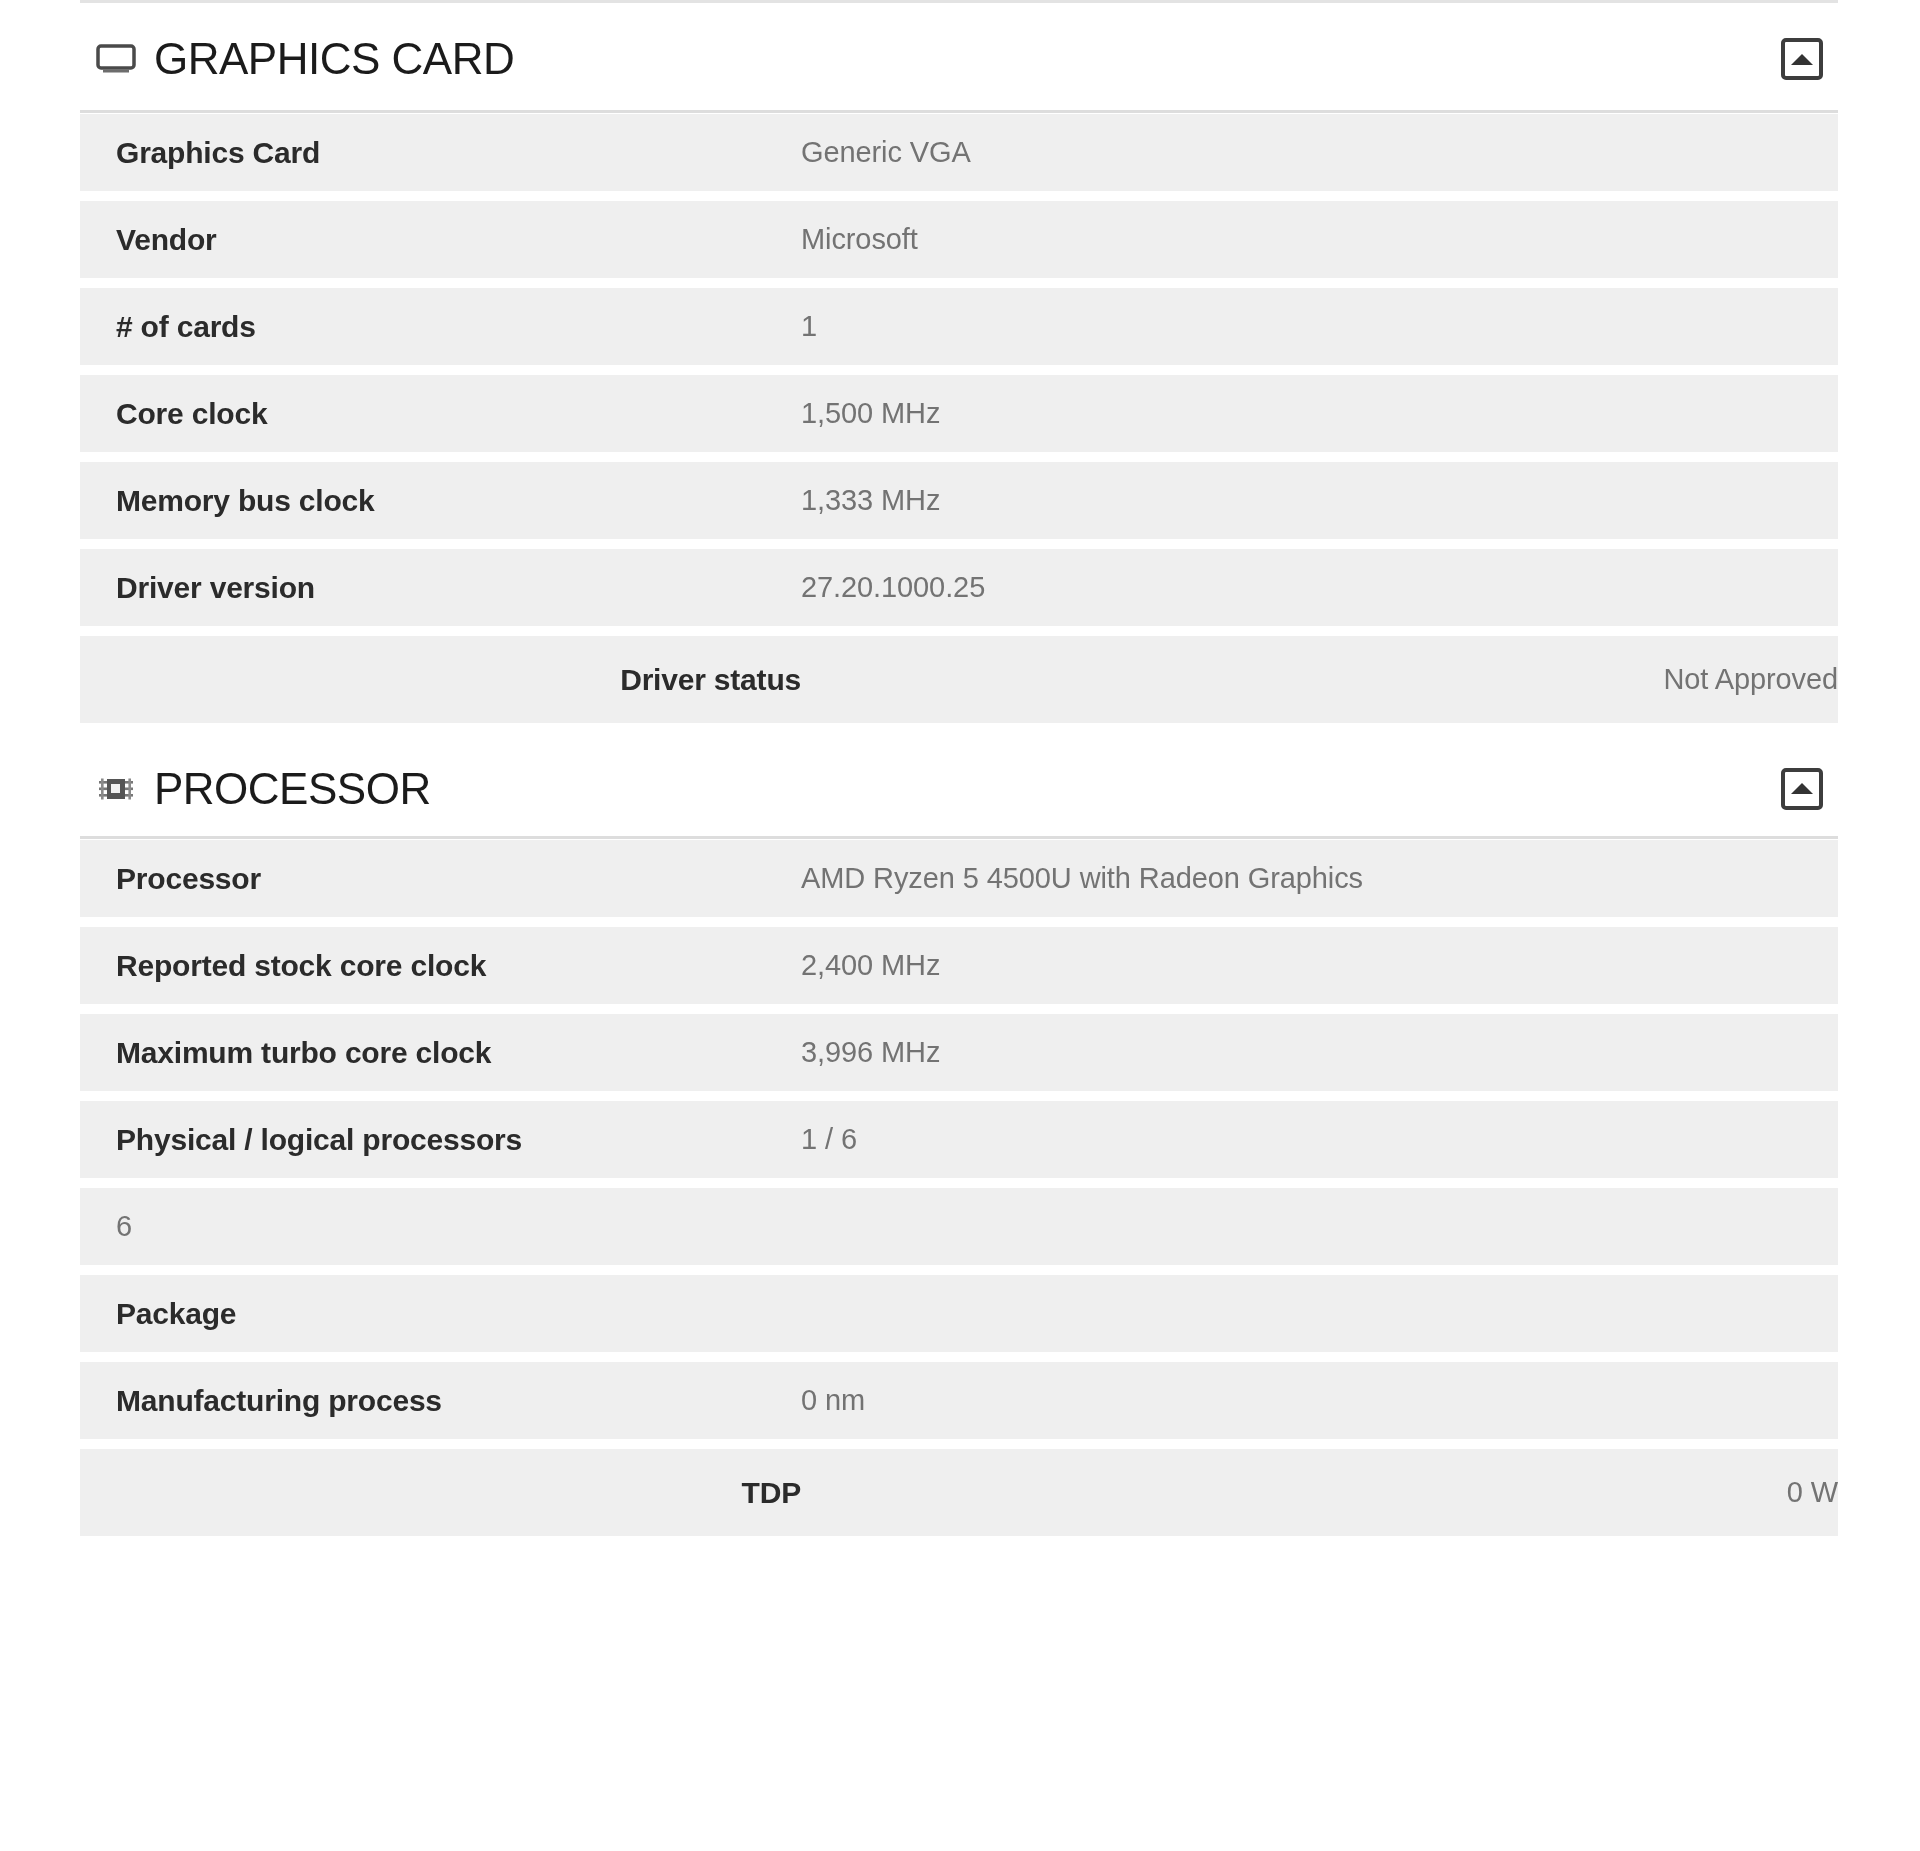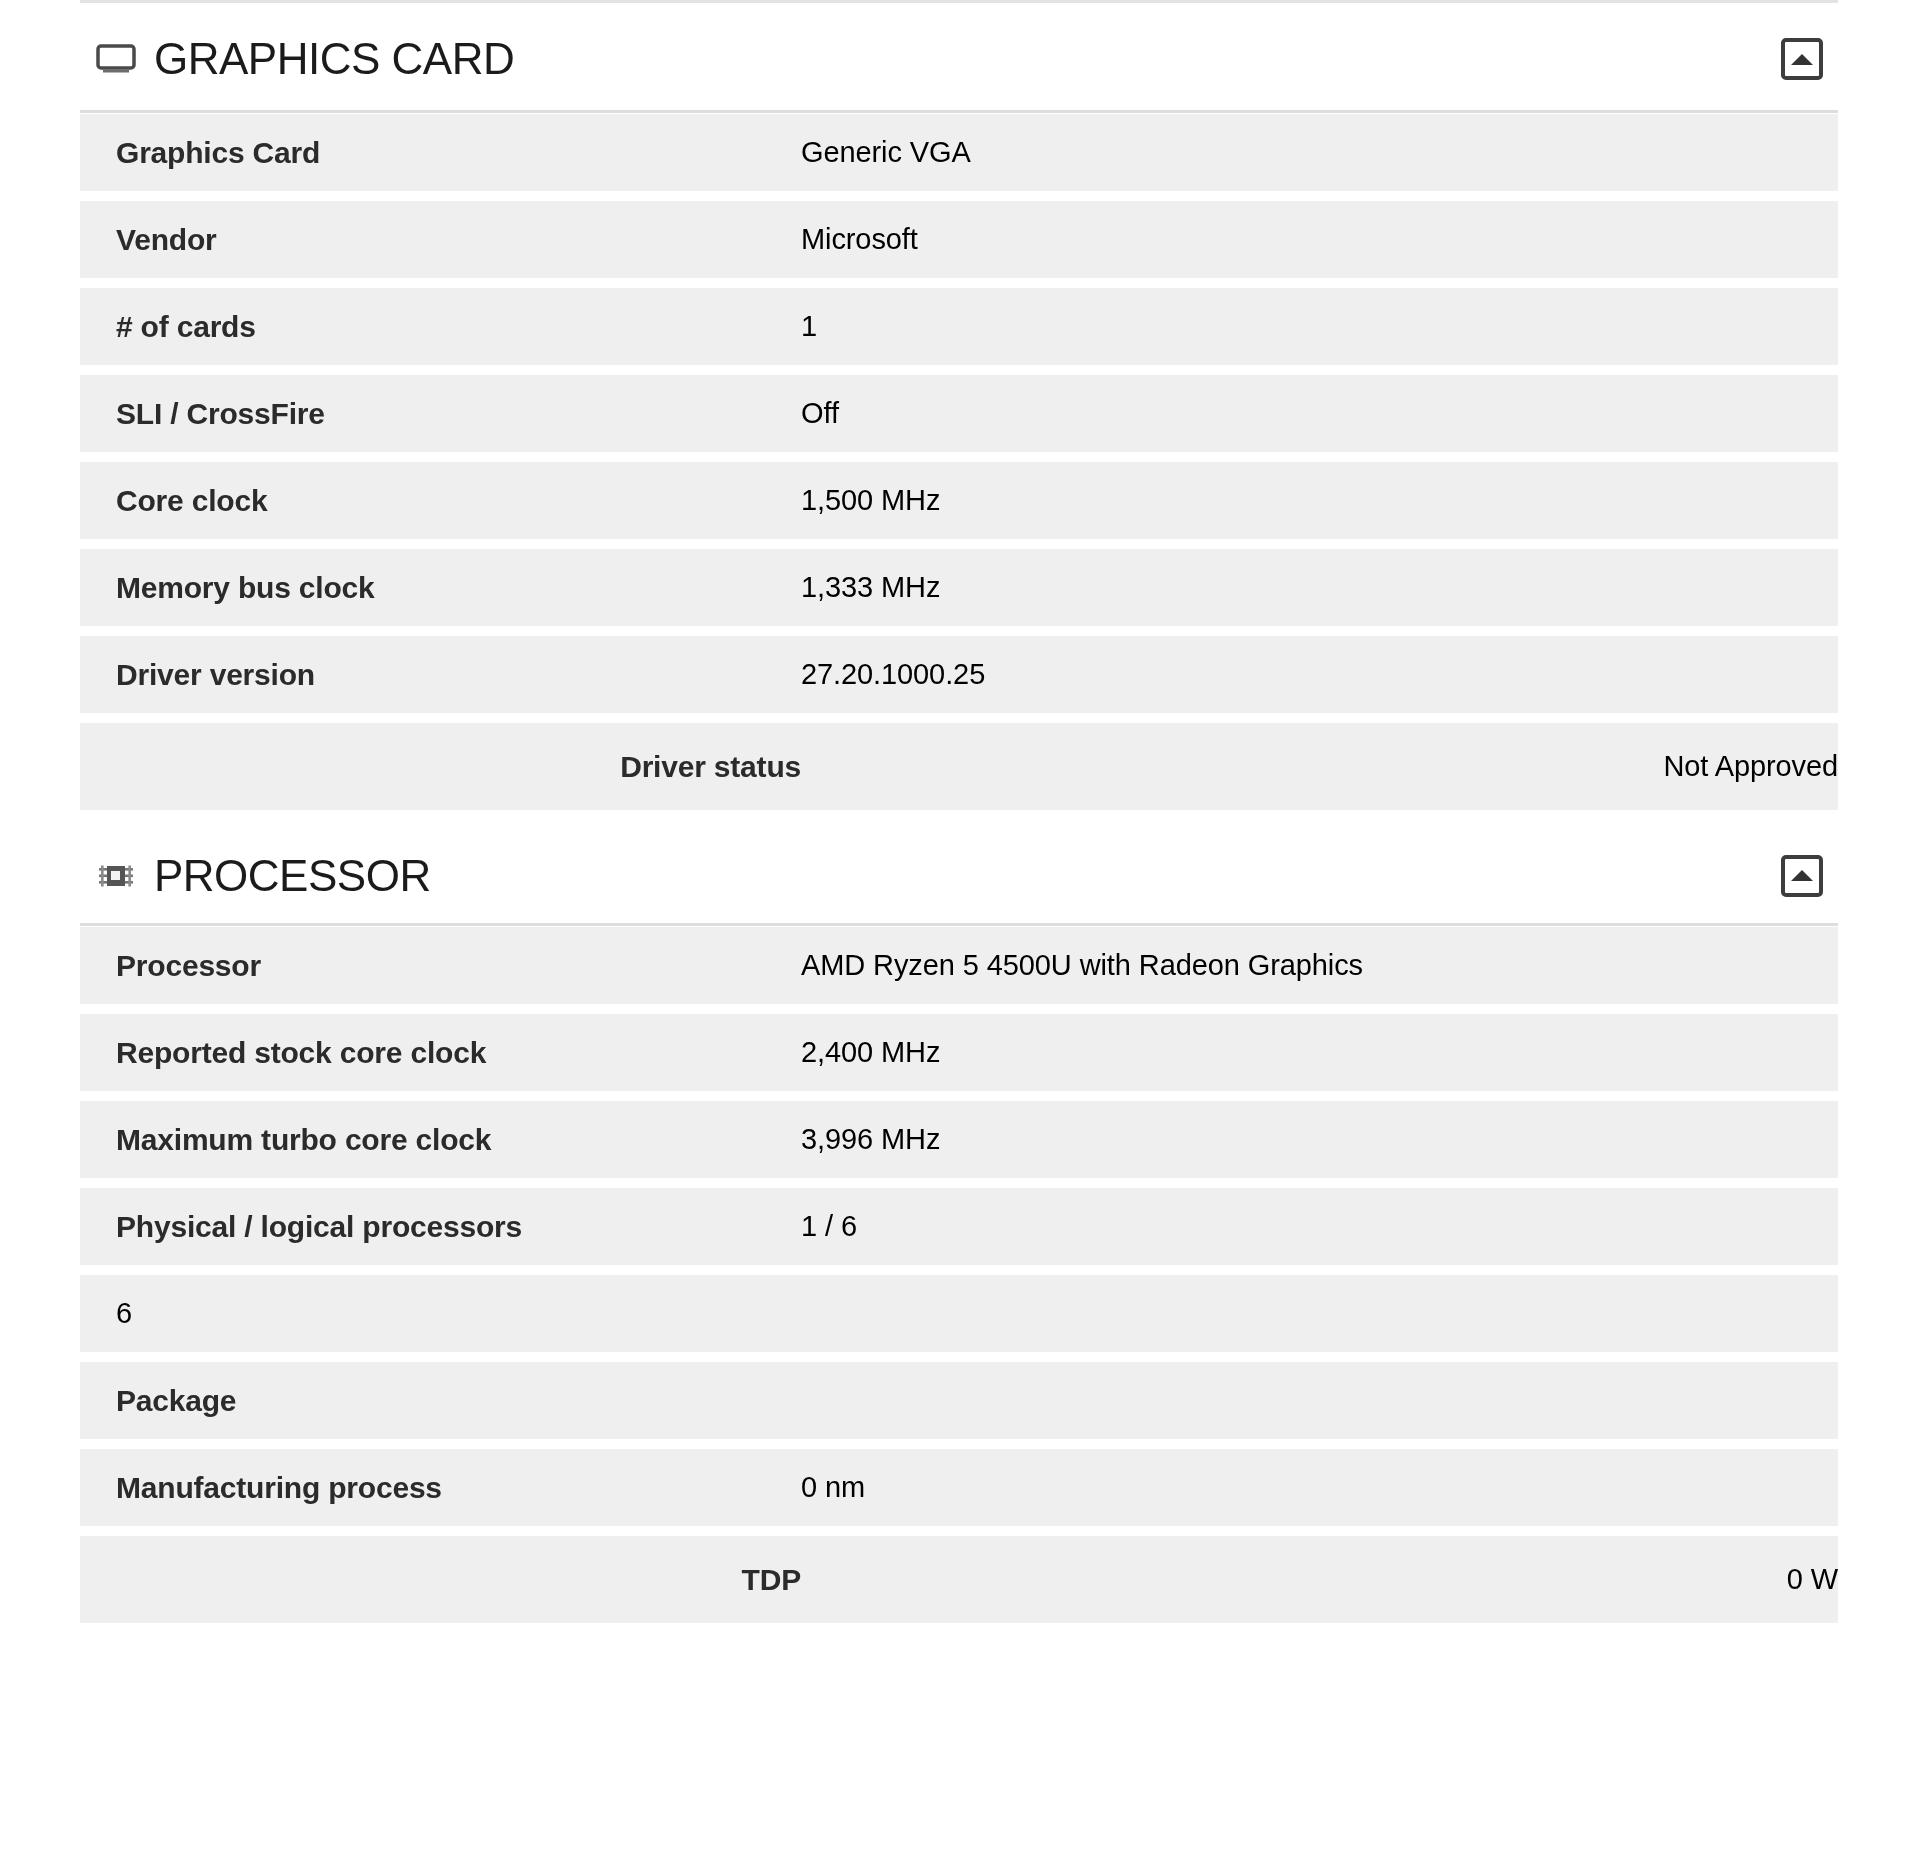--- a/index.html
+++ b/index.html
@@ -105,21 +105,21 @@
     font-size: 30px;
     font-weight: bold;
     color: #2b2b2b;
     letter-spacing: -0.2px;
     font-family: "Liberation Sans", sans-serif;
   }
   .row .value {
     flex: 1 1 auto;
     font-size: 29px;
     font-weight: 400;
-    color: #000000;
+    color: #737373;
     letter-spacing: -0.1px;
     font-family: "Liberation Sans", sans-serif;
   }
   .section-gap {
     height: 18px;
     background: #ffffff;
   }
   .bottom-pad { height: 11px; background:#ffffff; }
 </style>
 </head>
@@ -147,24 +147,20 @@
               <div class="label">Graphics Card</div>
               <div class="value">Generic VGA</div>
             </div>
             <div class="row">
               <div class="label">Vendor</div>
               <div class="value">Microsoft</div>
             </div>
             <div class="row">
               <div class="label"># of cards</div>
               <div class="value">1</div>
-            </div>
-            <div class="row">
-              <div class="label">SLI / CrossFire</div>
-              <div class="value">Off</div>
             </div>
             <div class="row">
               <div class="label">Core clock</div>
               <div class="value">1,500 MHz</div>
             </div>
             <div class="row">
               <div class="label">Memory bus clock</div>
               <div class="value">1,333 MHz</div>
             </div>
             <div class="row">

